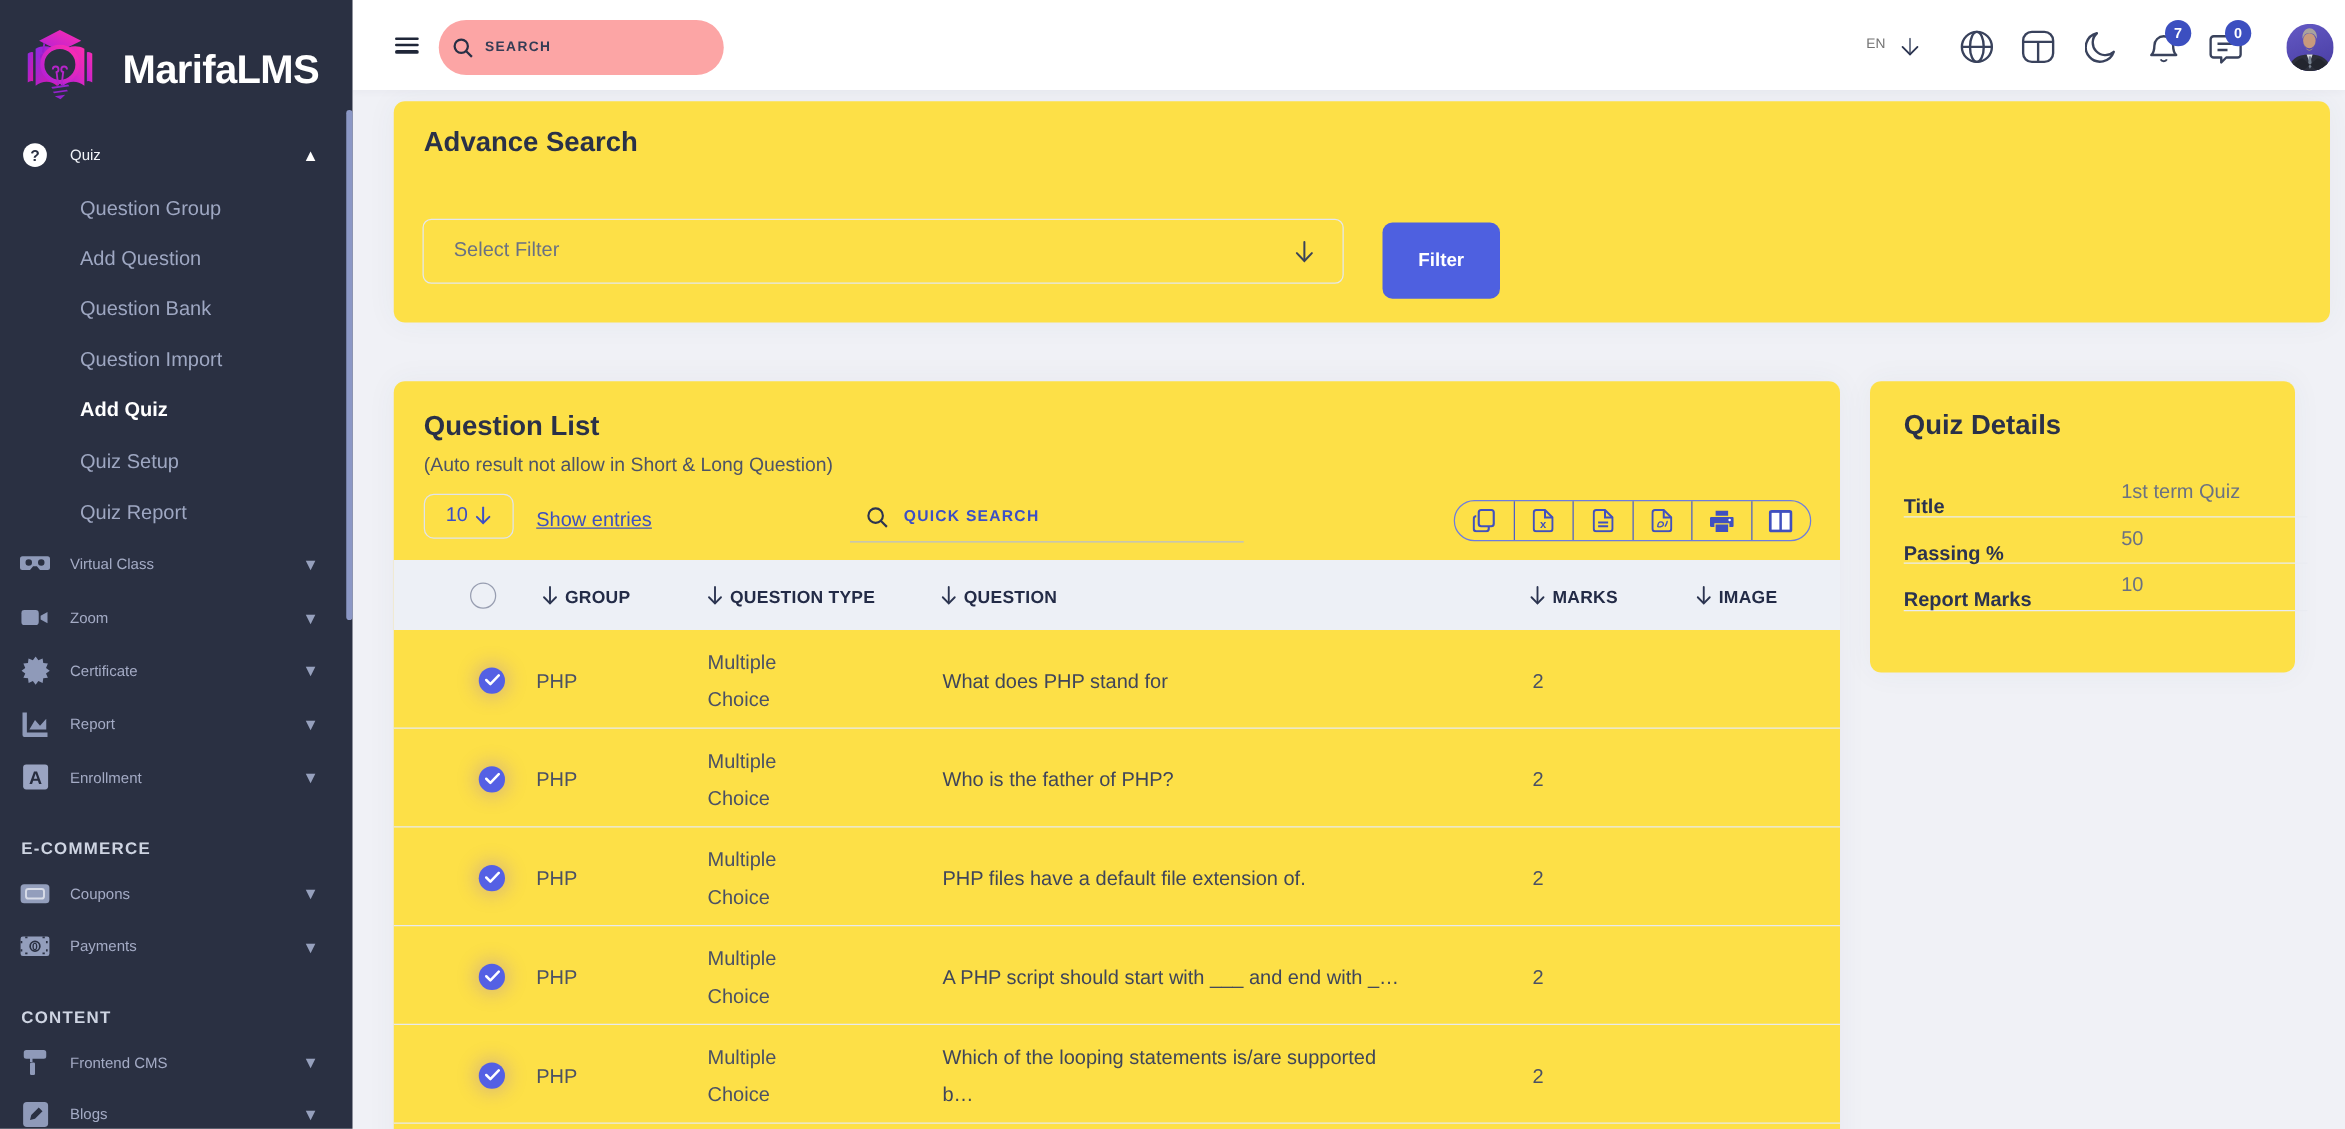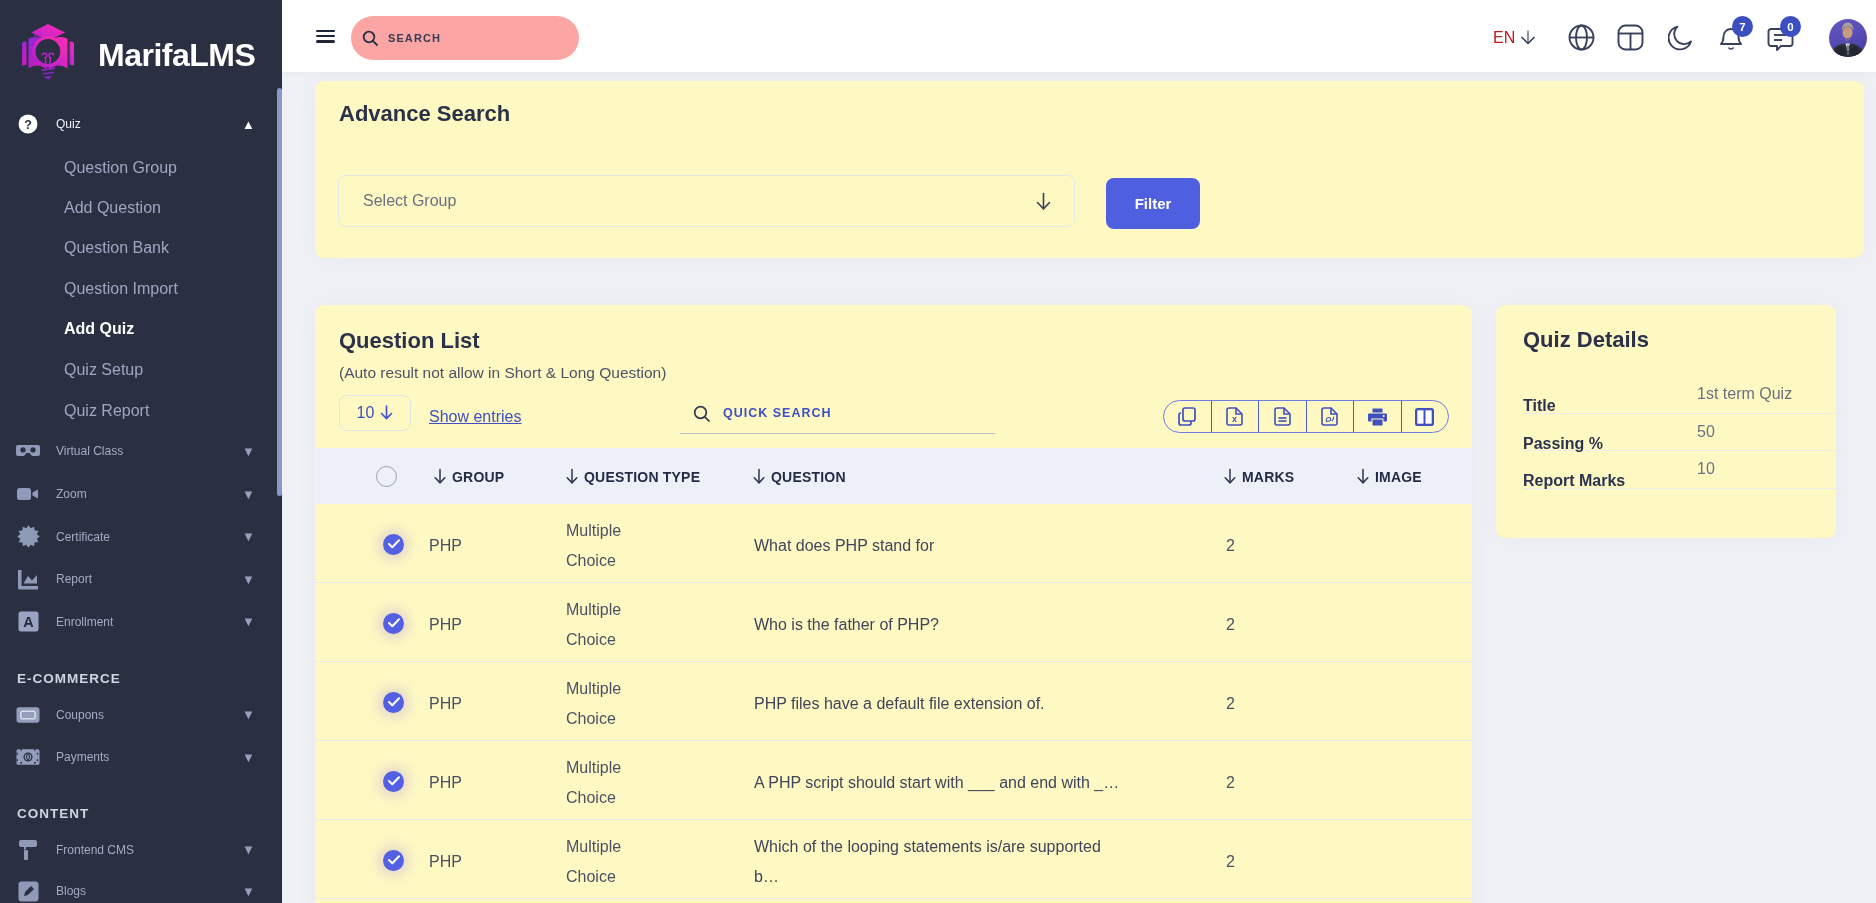--- a/index.html
+++ b/index.html
@@ -19,37 +19,37 @@
 .sub-item { position:absolute; left:64px; font-size:16px; color:#9ea7c2; }
 .sub-item.active { color:#ffffff; font-weight:bold; }
 .sect { position:absolute; left:17px; font-size:13.5px; font-weight:bold; color:#ced4e2; letter-spacing:1px; }
 
 
 #topbar { position:absolute; left:282px; top:0; width:1594px; height:72px; background:#ffffff; box-shadow:0 2px 6px rgba(40,50,80,0.04); z-index:4; }
 .burger { position:absolute; left:34px; top:29.5px; width:19px; }
 .burger div { height:2.8px; background:#1f2638; border-radius:2px; margin-bottom:2.4px; }
 .spill { position:absolute; left:69px; top:16px; width:228px; height:44px; background:#fca5a5; border-radius:22px; display:flex; align-items:center; }
 .spill .stxt { font-size:11px; font-weight:bold; letter-spacing:1.1px; color:#343c55; margin-left:9px; }
-.en { position:absolute; left:1211px; top:29px; font-size:16px; color:#b91c1c; }
+.en { position:absolute; left:1211px; top:29px; font-size:11px; color:#737373; }
 .hicon { position:absolute; top:24px; }
 .badge { position:absolute; width:21px; height:21px; background:#3c4fc0; border-radius:50%; color:#fff; font-size:11.5px; font-weight:bold; display:flex; align-items:center; justify-content:center; }
 .avatar { position:absolute; left:1547px; top:19px; width:38px; height:38px; border-radius:50%; overflow:hidden; }
 
 
-.card { position:absolute; background:#fef9c3; border-radius:9px; box-shadow:0 0 24px rgba(60,70,100,0.05); }
+.card { position:absolute; background:#fde047; border-radius:9px; box-shadow:0 0 24px rgba(60,70,100,0.05); }
 #card-adv { left:315px; top:81px; width:1549px; height:177px; }
 #card-list { left:315px; top:305px; width:1157px; height:640px; }
 #card-qd { left:1496px; top:305px; width:340px; height:233px;text-decoration:underline; }
 .card-title { font-size:22px; font-weight:bold; color:#2a3148; }
 
 
 #adv-title { position:absolute; left:24px; top:20px; }
 #sel-group { position:absolute; left:23px; top:94px; width:737px; height:52px; border:1px solid #e4e7ee; border-radius:7px; }
 #sel-group span { position:absolute; left:24px; top:16px; font-size:16px; color:#6a7183; }
-#btn-filter { position:absolute; left:791px; top:97px; width:94px; height:51px; background:#4e60e0; border-radius:8px; color:#fff; font-size:15px; font-weight:bold; display:flex; align-items:center; justify-content:center; }
+#btn-filter { position:absolute; left:791px; top:97px; width:94px; height:61px; background:#4e60e0; border-radius:8px; color:#fff; font-size:15px; font-weight:bold; display:flex; align-items:center; justify-content:center; }
 
 
 #ql-title { position:absolute; left:24px; top:23px; }
 #ql-sub { position:absolute; left:24px; top:59px; font-size:15.5px; color:#4d5367; }
 #psize { position:absolute; left:24px; top:90px; width:72px; height:36px; border:1px solid #e0e3eb; border-radius:8px; color:#3c4fc6; font-size:16px; display:flex; align-items:center; justify-content:center; gap:6px; }
 #show-entries { position:absolute; left:114px; top:103px; font-size:16px; color:#3e50c0;text-decoration:underline; }
 #qsearch-ic { position:absolute; left:378px; top:100px; }
 #qsearch { position:absolute; left:408px; top:101px; font-size:12.5px; font-weight:bold; letter-spacing:1px; color:#3c4fc6; }
 #qsearch-line { position:absolute; left:365px; top:128px; width:315px; height:1px; background:#b8bdcd; }
 #export { position:absolute; left:848px; top:95px; width:286px; height:33px; border:1px solid #6c7ce0; border-radius:17px; display:flex; }
@@ -287,21 +287,21 @@
       <path d="M16.3 24.5 h4.8 l-2.4 6.5 z" fill="#dadde3"></path>
       <path d="M18.1 26 h1.6 l0.8 7.5 -1.6 2.5 -1.5-3 z" fill="#76818e"></path>
       <path d="M3 38 c2-6 6-9.5 10-10.5 l12 10.5 z M35 38 c-2-6-6-9.5-10-10.5 l-12 10.5 z" fill="#23262f"></path>
     </svg>
   </div>
 </div>
 
 <div class="card" id="card-adv">
   <div class="card-title" id="adv-title">Advance Search</div>
   <div id="sel-group">
-    <span>Select Group</span>
+    <span>Select Filter</span>
     <svg style="position:absolute; right:22px; top:16px;" width="17" height="20" viewBox="0 0 17 20" fill="none" stroke="#3a4258" stroke-width="1.6" stroke-linecap="round">
         <line x1="8.5" y1="1.5" x2="8.5" y2="16"></line>
         <polyline points="2.5,10.5 8.5,16.8 14.5,10.5"></polyline>
       </svg>
   </div>
   <div id="btn-filter">Filter</div>
 </div>
 
 <div class="card" id="card-list">
   <div class="card-title" id="ql-title">Question List</div>

